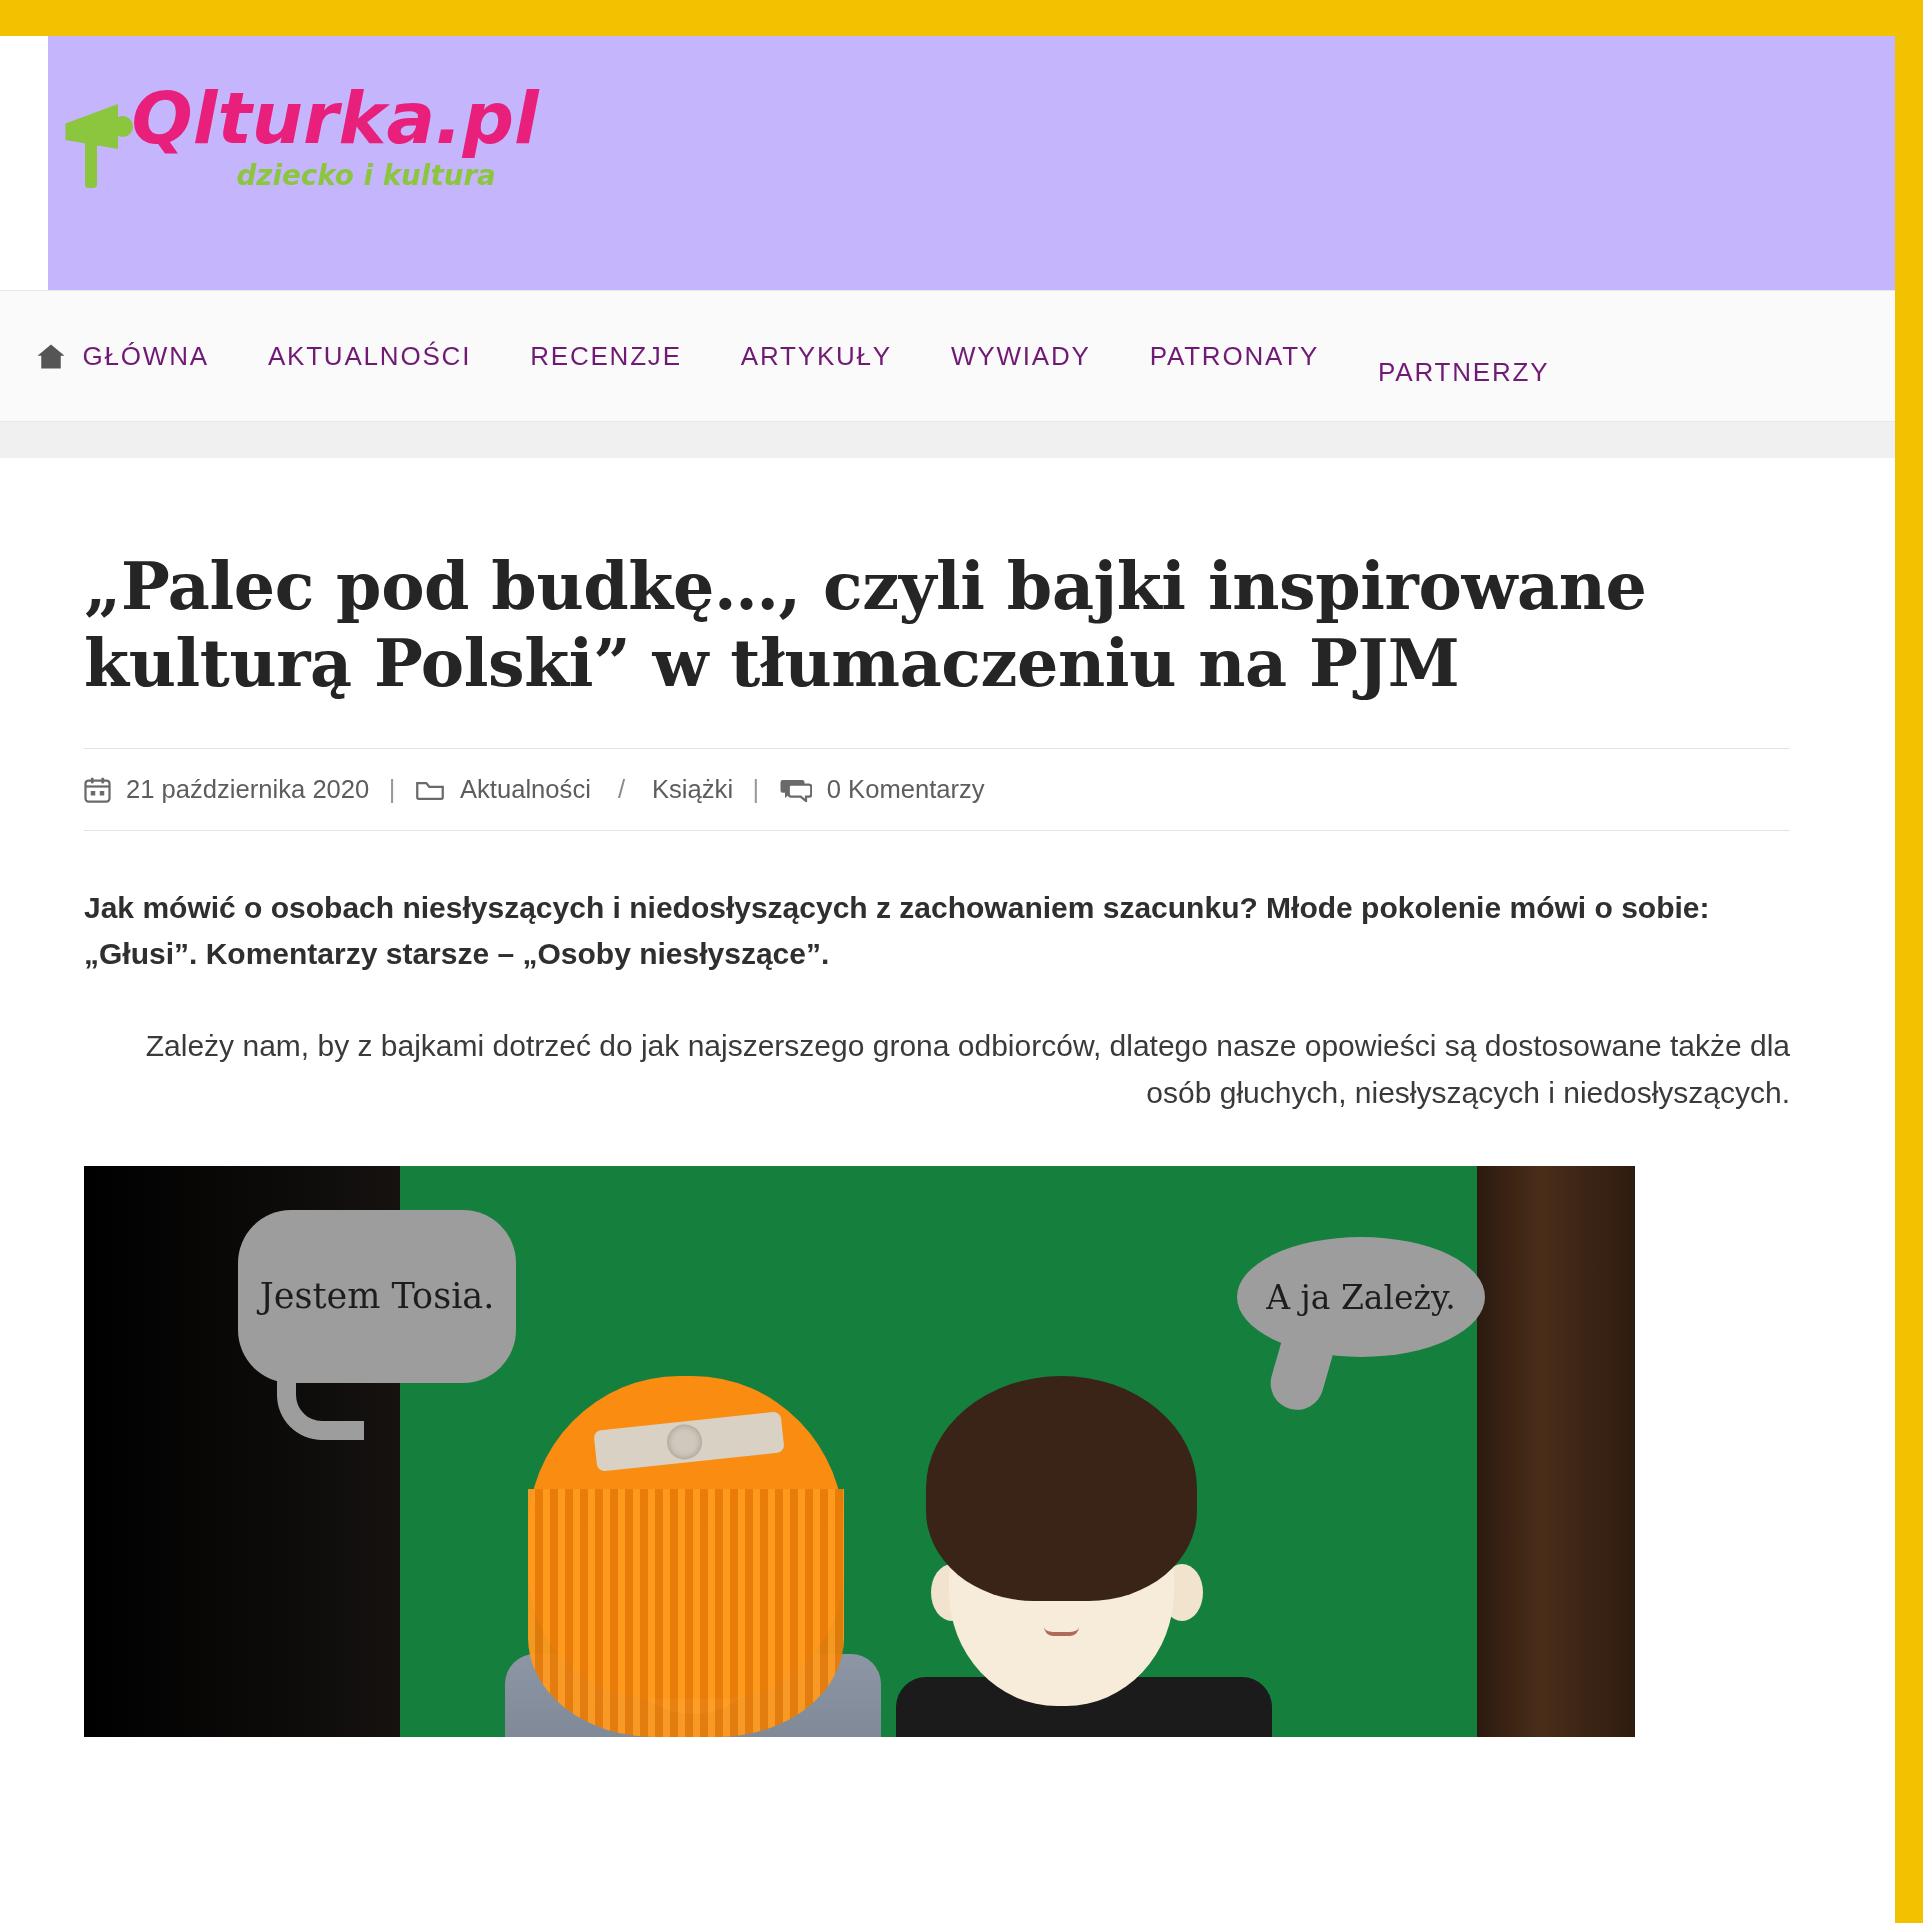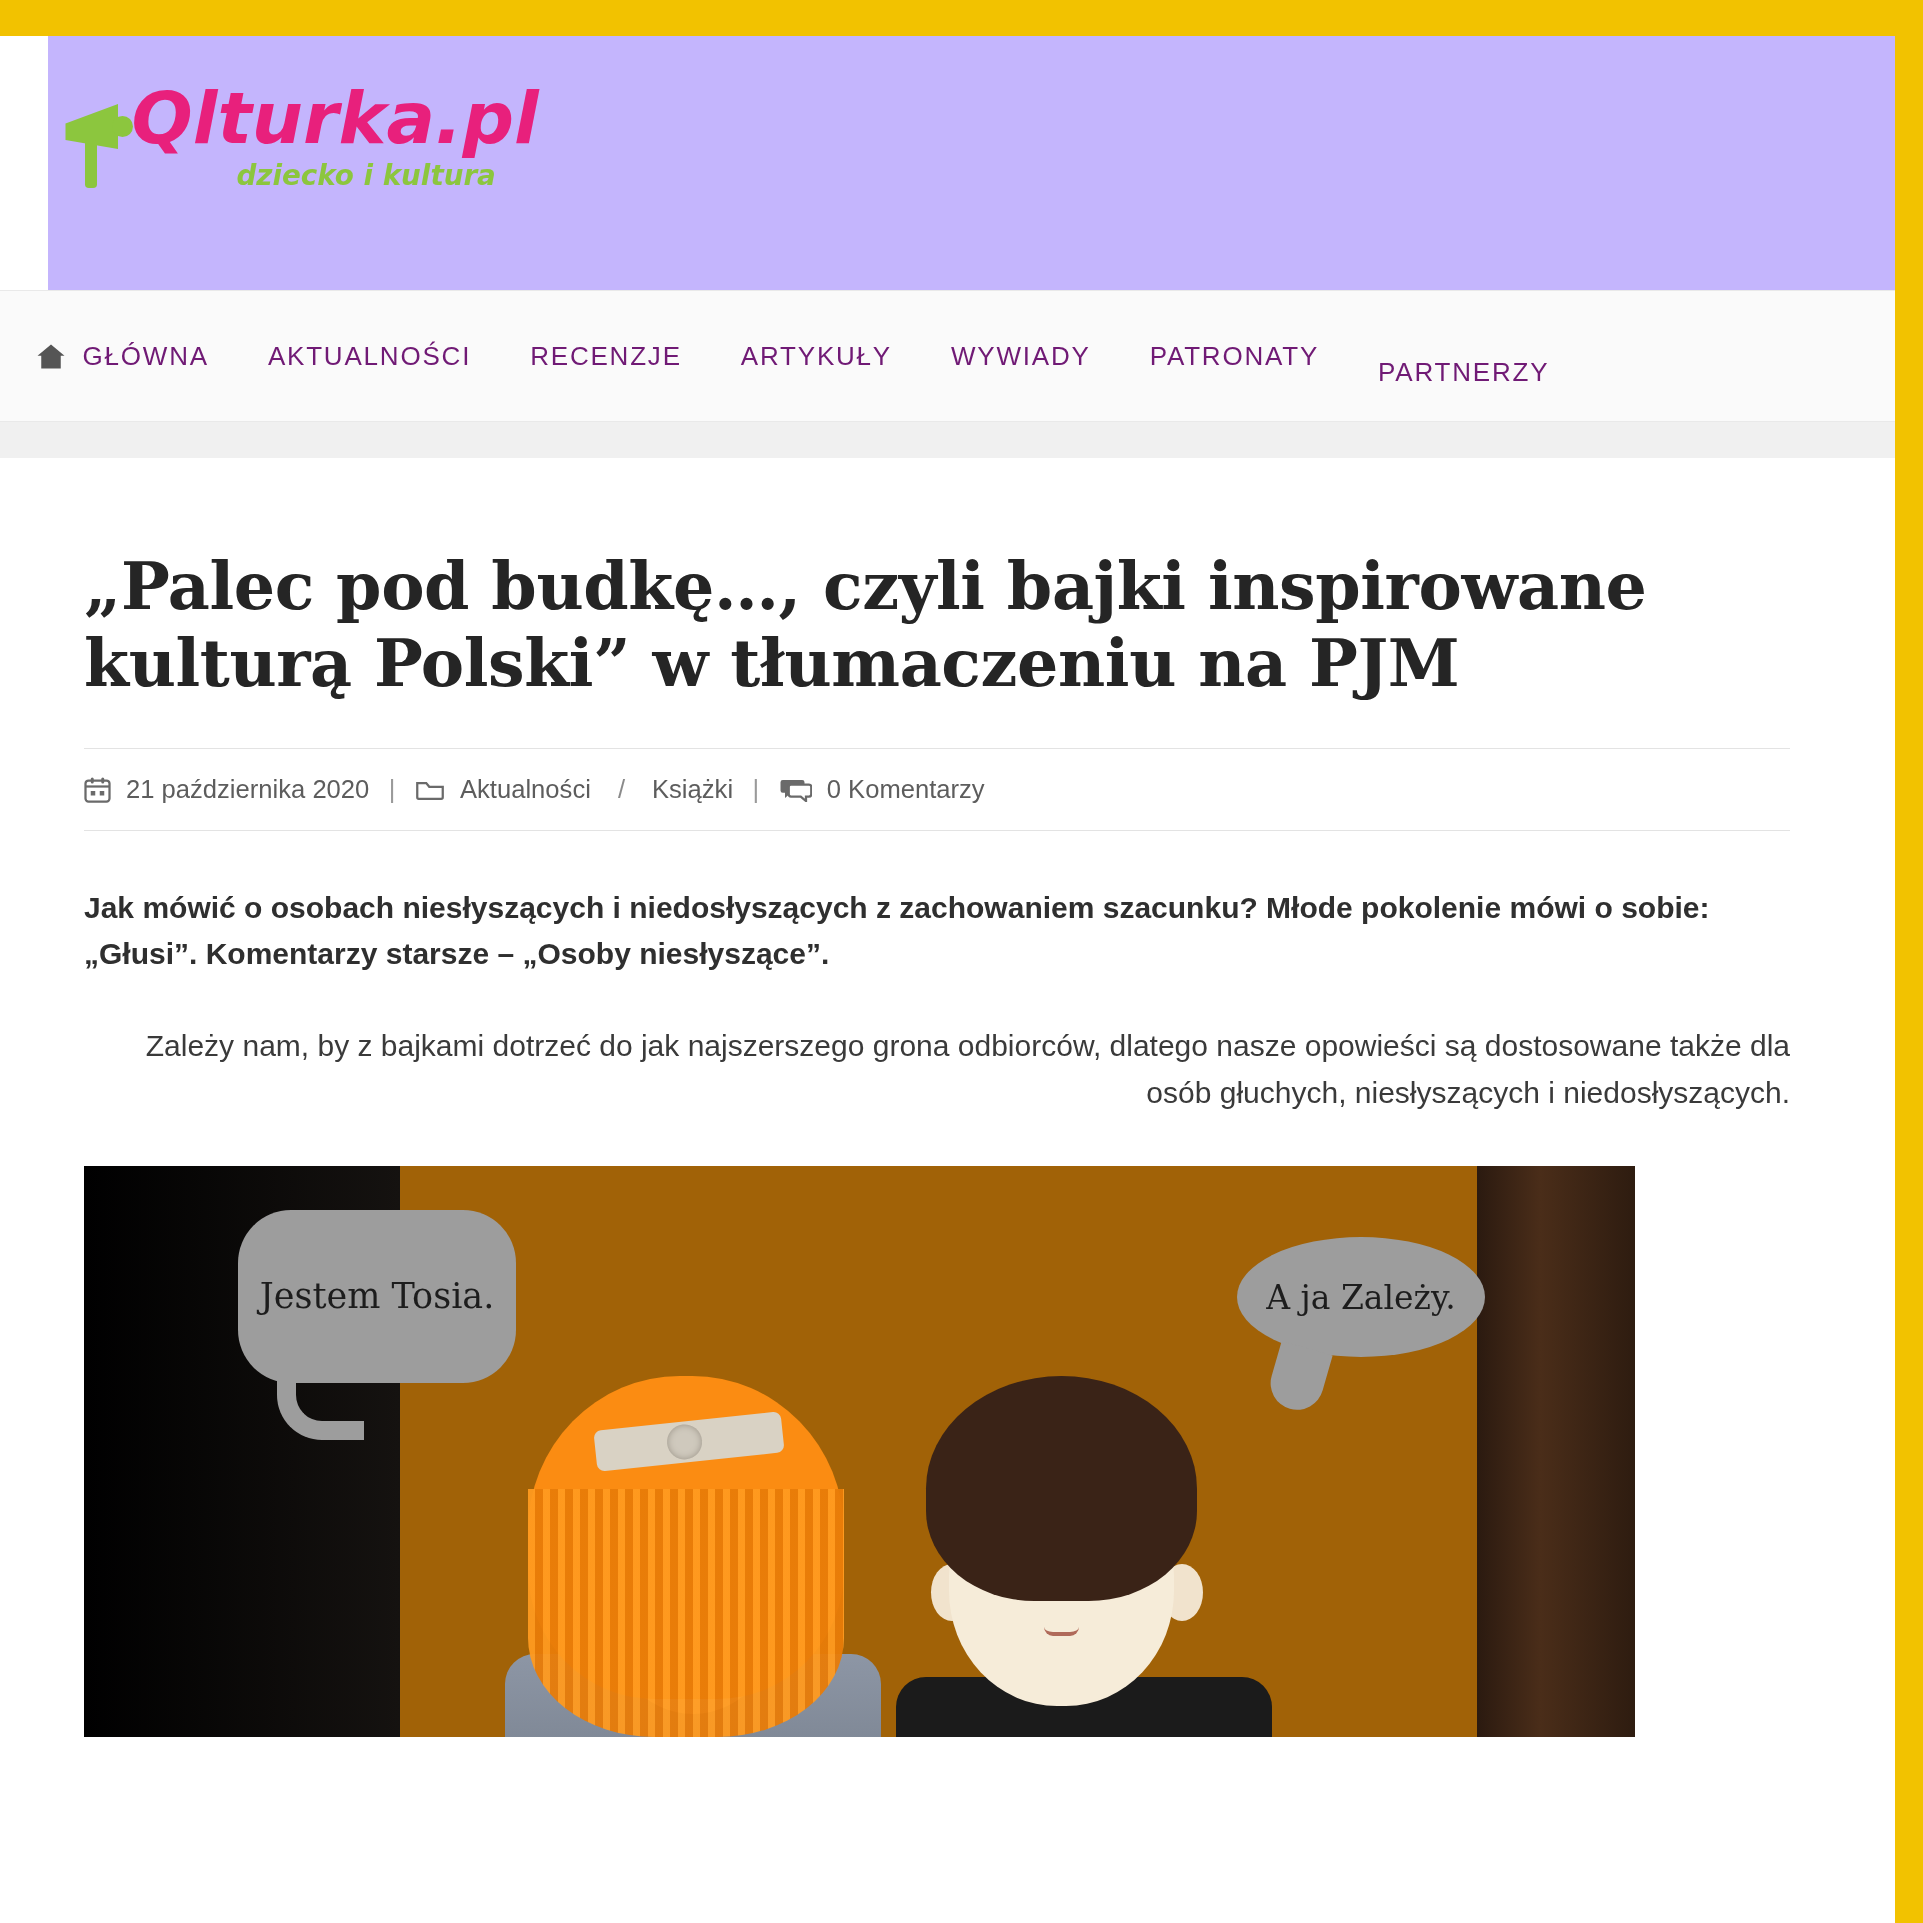--- a/index.html
+++ b/index.html
@@ -147,21 +147,21 @@
     text-align: right;
   }
 
   
   .photo {
     margin-top: 50px;
     width: 1551px;
     height: 571px;
     position: relative;
     overflow: hidden;
-    background: #a16207;
+    background: #15803d;
   }
   .photo .door {
     position: absolute;
     right: 0; top: 0;
     width: 158px; height: 100%;
     background: linear-gradient(90deg,#2b1a10 0%, #4a2d19 40%, #2e1c10 100%);
   }
   .photo .darkleft {
     position: absolute; left:0; top:0; width: 316px; height: 100%;
     background: linear-gradient(90deg,#000 0%, #151210 100%);

